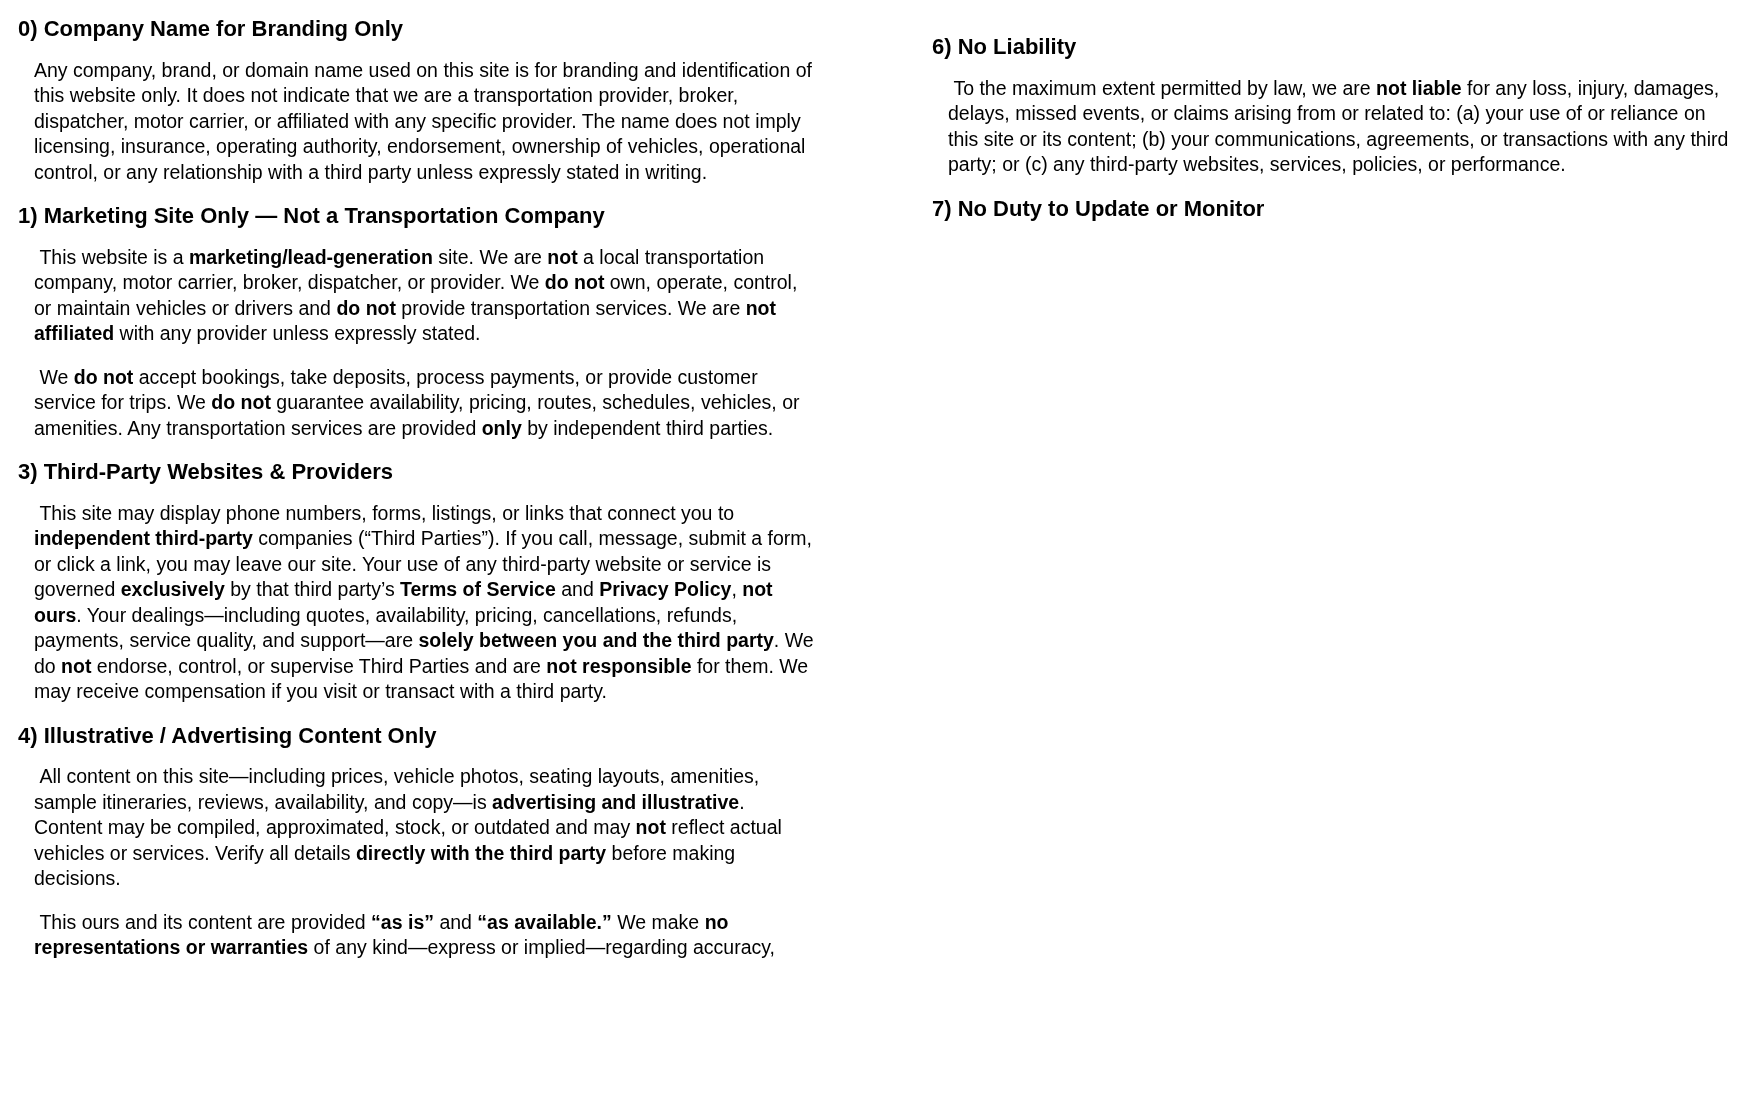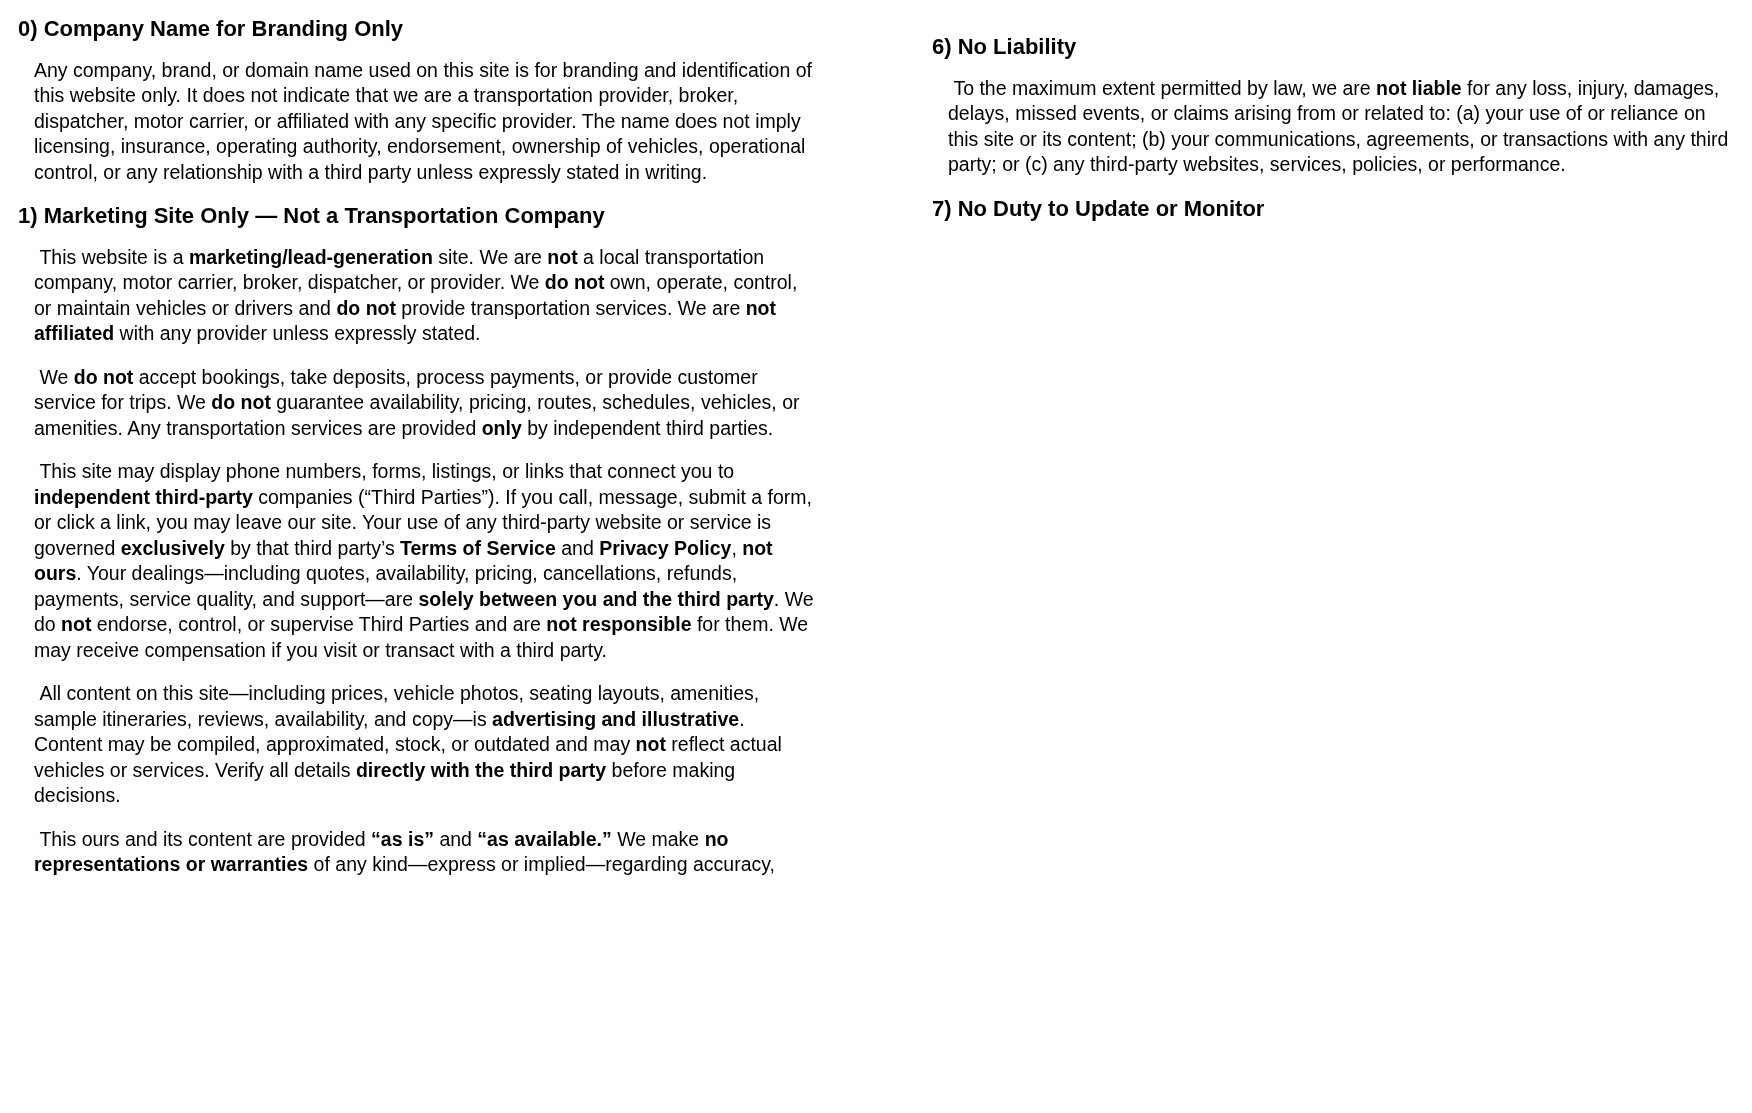--- a/index.html
+++ b/index.html
@@ -56,23 +56,25 @@
         <p><span>Any company, brand, or domain name used on this site is for branding and identification of this website only. It does not indicate that we are a transportation provider, broker, dispatcher, motor carrier, or affiliated with any specific provider. The name does not imply licensing, insurance, operating authority, endorsement, ownership of vehicles, operational control, or any relationship with a third party unless expressly stated in writing.</span></p>
       </section>
       <section class="section">
         <h2>1) Marketing Site Only — Not a Transportation Company</h2>
         <p><span> This website is a </span><b>marketing/lead-generation</b><span> site. We are </span><b>not</b><span> a local transportation company, motor carrier, broker, dispatcher, or provider. We </span><b>do not</b><span> own, operate, control, or maintain vehicles or drivers and </span><b>do not</b><span> provide transportation services. We are </span><b>not affiliated</b><span> with any provider unless expressly stated.</span></p>
       </section>
       <section class="section">
         <p><span> We </span><b>do not</b><span> accept bookings, take deposits, process payments, or provide customer service for trips. We </span><b>do not</b><span> guarantee availability, pricing, routes, schedules, vehicles, or amenities. Any transportation services are provided </span><b>only</b><span> by independent third parties.</span></p>
       </section>
       <section class="section">
+        <h2>3) Third-Party Websites &amp; Providers</h2>
         <p><span> This site may display phone numbers, forms, listings, or links that connect you to </span><b>independent third-party</b><span> companies (“Third Parties”). If you call, message, submit a form, or click a link, you may leave our site. Your use of any third-party website or service is governed </span><b>exclusively</b><span> by that third party’s </span><b>Terms of Service</b><span> and </span><b>Privacy Policy</b><span>, </span><b>not ours</b><span>. Your dealings—including quotes, availability, pricing, cancellations, refunds, payments, service quality, and support—are </span><b>solely between you and the third party</b><span>. We do </span><b>not</b><span> endorse, control, or supervise Third Parties and are </span><b>not responsible</b><span> for them. We may receive compensation if you visit or transact with a third party.</span></p>
       </section>
       <section class="section">
+        <h2>4) Illustrative / Advertising Content Only</h2>
         <p><span> All content on this site—including prices, vehicle photos, seating layouts, amenities, sample itineraries, reviews, availability, and copy—is </span><b>advertising and illustrative</b><span>. Content may be compiled, approximated, stock, or outdated and may </span><b>not</b><span> reflect actual vehicles or services. Verify all details </span><b>directly with the third party</b><span> before making decisions.</span></p>
       </section>
       <section class="section">
         <p><span> This ours and its content are provided </span><b>“as is”</b><span> and </span><b>“as available.”</b><span> We make </span><b>no representations or warranties</b><span> of any kind—express or implied—regarding accuracy,</span></p>
       </section>
     </div>
   <div class="column column-right">
       <section class="section">
         <h2>6) No Liability</h2>
         <p><span> To the maximum extent permitted by law, we are </span><b>not liable</b><span> for any loss, injury, damages, delays, missed events, or claims arising from or related to: (a) your use of or reliance on this site or its content; (b) your communications, agreements, or transactions with any third party; or (c) any third-party websites, services, policies, or performance.</span></p>

